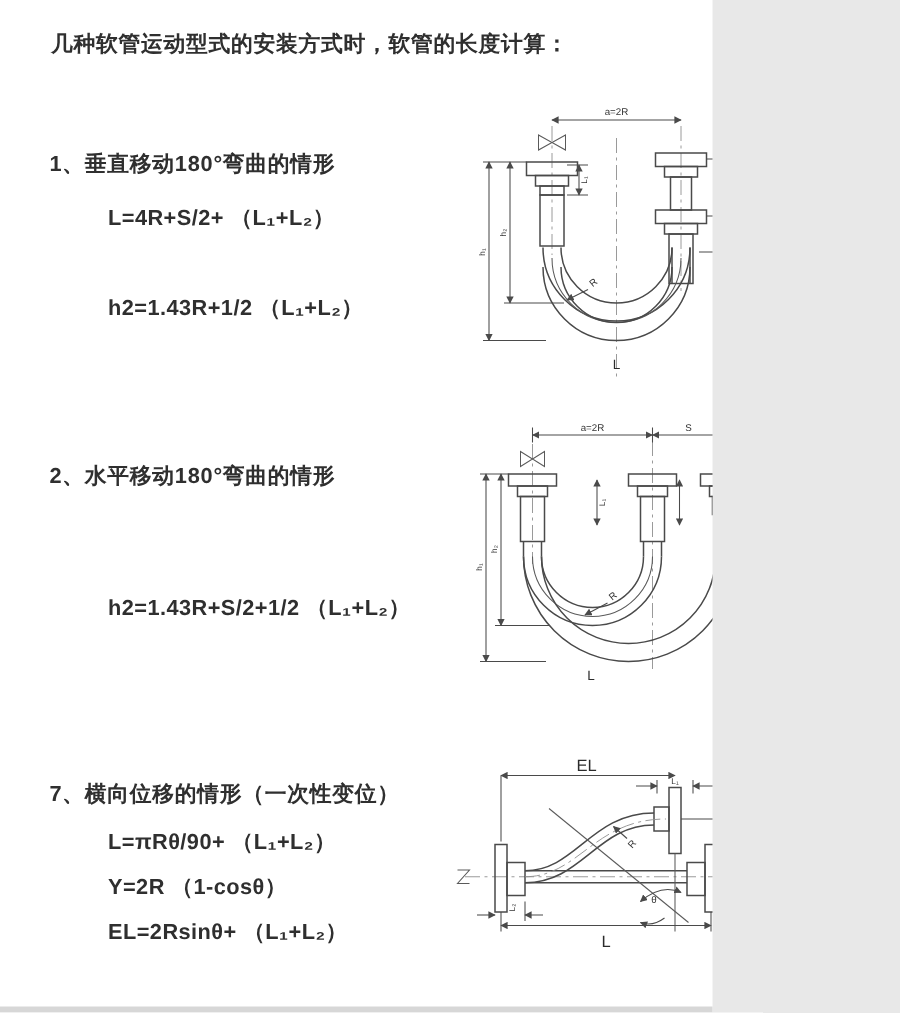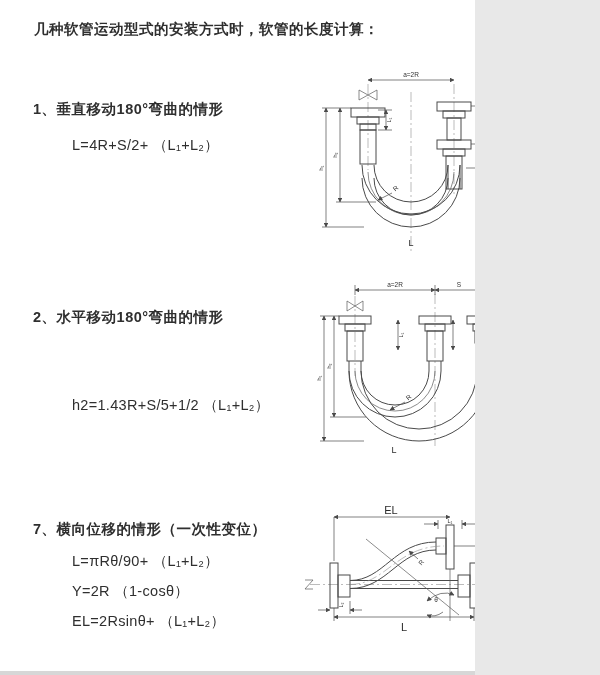--- a/index.html
+++ b/index.html
@@ -15,21 +15,21 @@
   .doc-title{
     position:absolute;left:34px;top:20px;
     font-size:14.5px;font-weight:700;letter-spacing:.5px;
   }
   .sec-heading{
     position:absolute;left:33px;
     font-size:14.5px;font-weight:700;letter-spacing:.5px;
   }
   .formula{
     position:absolute;left:72px;
-    font-size:14.5px;font-weight:400;letter-spacing:.3px;
+    font-size:14.5px;font-weight:700;letter-spacing:.3px;
     white-space:nowrap;
   }
   .diagram{position:absolute;}
   svg text{font-family:"Liberation Sans","DejaVu Sans",sans-serif;}
   .ln{stroke:#4a4a4a;fill:none;stroke-width:1;}
   .tn{stroke:#5a5a5a;fill:none;stroke-width:.7;}
   .dim{stroke:#4a4a4a;fill:none;stroke-width:.7;}
   .cl{stroke:#8f8f8f;fill:none;stroke-width:.6;stroke-dasharray:10 3 2 3;}
   .lbl{font-size:6.5px;fill:#333;}
   .sm{font-size:5.5px;fill:#333;}
@@ -42,20 +42,21 @@
 </style>
 </head>
 <body>
 
 <div class="page">
 
   <div class="doc-title">几种软管运动型式的安装方式时，软管的长度计算：</div>
 
   <div class="sec-heading" style="top:100px;">1、垂直移动180°弯曲的情形</div>
   <div class="formula" style="top:136px;">L=4R+S/2+ （L₁+L₂）</div>
+  <div class="formula" style="top:196px;">h2=1.43R+1/2 （L₁+L₂）</div>
 
   <svg class="diagram" style="left:306px;top:64px;" width="280" height="195" viewBox="0 0 280 195">
     <defs>
       <marker id="ar1" viewBox="0 0 10 10" refX="9" refY="5" markerWidth="7" markerHeight="7" orient="auto-start-reverse">
         <path d="M0,0 L10,5 L0,10 z" fill="#4a4a4a"></path>
       </marker>
       <pattern id="braid1" width="5" height="5" patternUnits="userSpaceOnUse">
         <path d="M0,5 L5,0 M0,0 L5,5" stroke="#8a8a8a" stroke-width=".6"></path>
       </pattern>
     </defs>
@@ -131,21 +132,21 @@
 
     <g>
       <line class="dim" x1="86" y1="129" x2="72" y2="136" marker-end="url(#ar1)"></line>
       <text class="lbl" transform="rotate(-40 91 126)" x="91" y="126" text-anchor="middle">R</text>
     </g>
 
     <text class="big" x="105" y="182" text-anchor="middle">L</text>
   </svg>
 
   <div class="sec-heading" style="top:298px;margin-top:10px;">2、水平移动180°弯曲的情形</div>
-  <div class="formula" style="top:396px;">h2=1.43R+S/5+1/2 （L₁+L₂）</div>
+  <div class="formula" style="top:396px;">h2=1.43R+S/2+1/2 （L₁+L₂）</div>
 
   <svg class="diagram" style="left:306px;top:276px;" width="280" height="185" viewBox="0 0 280 185">
     <defs>
       <marker id="ar2" viewBox="0 0 10 10" refX="9" refY="5" markerWidth="7" markerHeight="7" orient="auto-start-reverse">
         <path d="M0,0 L10,5 L0,10 z" fill="#4a4a4a"></path>
       </marker>
       <pattern id="braid2" width="5" height="5" patternUnits="userSpaceOnUse">
         <path d="M0,5 L5,0 M0,0 L5,5" stroke="#8a8a8a" stroke-width=".6"></path>
       </pattern>
     </defs>

